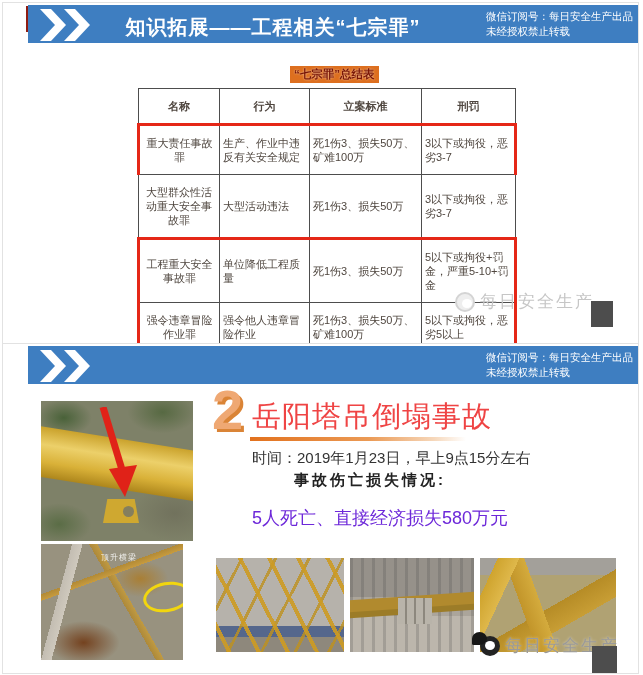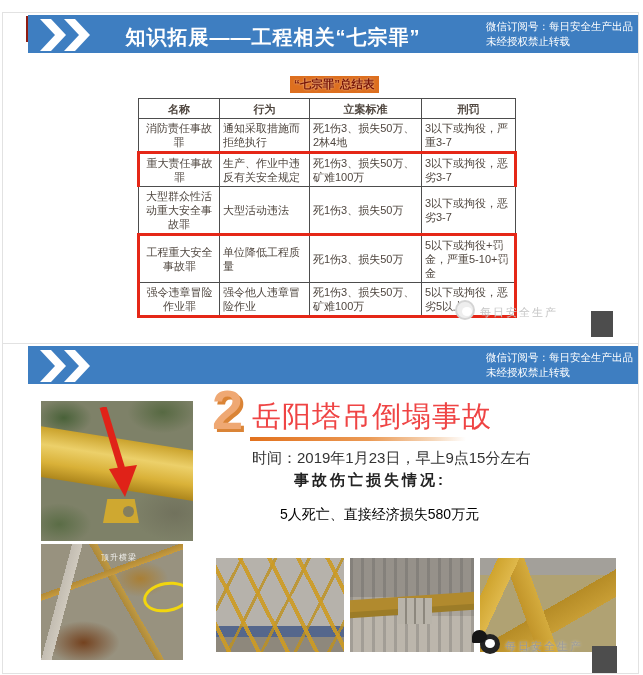--- a/index.html
+++ b/index.html
@@ -1,59 +1,59 @@
 <!DOCTYPE html>
 <html><head>
 <meta charset="utf-8">
 <style>
   * { margin:0; padding:0; box-sizing:border-box; }
   html,body { width:643px; height:675px; background:#fff; font-family:"Liberation Sans","DejaVu Sans",sans-serif; position:relative; overflow:hidden; }
 
   .card { position:absolute; left:2px; width:637px; background:#fff; border:1px solid #e2e2e2; }
-  #slide1 { top:12px; height:334px; }
+  #slide1 { top:2px; height:382px; }
   #slide2 { top:343px; height:331px; }
 
   .bluebar { position:absolute; left:25px; right:0; top:2px; height:38px; background:#3e7ec1; }
   .redstrip { position:absolute; left:23px; top:3px; width:3px; height:26px; background:#8f1d12; }
   .chev { position:absolute; left:12px; top:4px; }
   .bar-title { position:absolute; left:0; right:120px; top:9px; text-align:center; color:#fff; font-size:20px; font-weight:700; letter-spacing:1px; white-space:nowrap; }
   .wechat { position:absolute; right:5px; top:4px; color:#fff; font-size:10.5px; line-height:15px; text-align:left; }
 
   
   .tbl-title { position:absolute; left:287px; top:63px; background:#dd6f1f; color:#7b1605; font-size:11.5px; font-weight:700; padding:1px 4px; text-shadow:0 0 2px rgba(255,255,255,.7); }
   table.seven { position:absolute; left:134px; top:85px; width:377px; border-collapse:collapse; font-size:11px; color:#4f463f; table-layout:fixed; }
-  table.seven td, table.seven th { border:1px solid #4d4d4d; padding:2px 3px; line-height:14px; vertical-align:middle; }
+  table.seven td, table.seven th { border:1px solid #4d4d4d; padding:10px 3px; line-height:14px; vertical-align:middle; }
   table.seven th { font-weight:700; text-align:center; height:20px; }
   td.c-name { text-align:center; }
   td.c-beh, td.c-std, td.c-pen { text-align:left; }
   col.w1{width:81px;} col.w2{width:90px;} col.w3{width:112px;} col.w4{width:94px;}
   tr.gt td { border-top:3px solid #e52717; }
   tr.gb td { border-bottom:3px solid #e52717; }
   tr.gm td:first-child, tr.gt td:first-child, tr.gb td:first-child { border-left:3px solid #e52717; }
   tr.gm td:last-child, tr.gt td:last-child, tr.gb td:last-child { border-right:3px solid #e52717; }
 
-  .wm { position:absolute; display:flex; align-items:flex-end; gap:5px; font-size:11px; letter-spacing:2px; }
+  .wm { position:absolute; display:flex; align-items:center; gap:5px; font-size:17px; letter-spacing:2px; }
   .wm1 { left:452px; top:287px; color:#c6c6c6; }
   .wm2 { left:477px; top:290px; color:#9a9a9a; text-shadow:0 0 3px rgba(255,255,255,.5); }
   .wm-icon { width:20px; height:20px; border-radius:50%; position:relative; flex:0 0 auto; }
   .wm1 .wm-icon { border:2px solid #d4d4d4; background:#eee; }
   .wm2 .wm-icon { background:#232323; }
   .wm-icon::after { content:""; position:absolute; left:5px; top:5px; width:10px; height:9px; border-radius:50%; background:#fff; }
   .wm2 .wm-bubble { position:absolute; left:-8px; top:-4px; width:15px; height:13px; background:#161616; border-radius:50% 50% 50% 10%; }
   .darksq { position:absolute; background:#4d4d4d; }
   #sq1 { left:588px; top:298px; width:22px; height:26px; }
   #sq2 { left:589px; top:302px; width:25px; height:27px; }
 
   
   .big-num { position:absolute; left:209px; top:38px; font-size:56px; font-weight:700; color:#efa873; text-shadow:3px 3px 0 #da8436; line-height:1; }
   .acc-title { position:absolute; left:249px; top:53px; font-size:29px; font-weight:400; color:#ef4444; letter-spacing:1px; white-space:nowrap; }
   .acc-underline { position:absolute; left:247px; top:93px; width:216px; height:4px; background:linear-gradient(to right,#e2711d 0%,#eb9a55 55%,#f6d7ba 85%,rgba(246,215,186,0)); }
   .acc-time { position:absolute; left:249px; top:105px; font-size:15px; color:#333; white-space:nowrap; }
   .acc-cas-label { position:absolute; left:249px; top:127px; font-size:15px; font-weight:700; color:#222; letter-spacing:3px;margin-left:42px; }
-  .acc-cas-detail { position:absolute; left:249px; top:162px; font-size:14px; color:#000000;margin-left:28px; }
+  .acc-cas-detail { position:absolute; left:249px; top:162px; font-size:18px; color:#6d28d9; }
 
   .photo { position:absolute; overflow:hidden; }
   #ph-main { left:38px; top:57px; width:152px; height:140px;
     background:
       radial-gradient(40px 26px at 15% 12%, rgba(60,90,45,.8), transparent 70%),
       radial-gradient(50px 30px at 80% 8%, rgba(70,95,50,.7), transparent 70%),
       radial-gradient(46px 30px at 12% 88%, rgba(75,100,55,.7), transparent 70%),
       radial-gradient(60px 40px at 88% 80%, rgba(110,110,90,.8), transparent 70%),
       #7e8168; }
   .beam { position:absolute; left:-12px; top:38px; width:180px; height:50px; transform:rotate(9deg);
@@ -121,26 +121,20 @@
         <col class="w3">
         <col class="w4">
       </colgroup>
     <tbody>
         <tr>
       <th>名称</th>
       <th>行为</th>
       <th>立案标准</th>
       <th>刑罚</th>
     </tr>
-    <tr>
-      <td class="c-name">消防责任事故罪</td>
-      <td class="c-beh">通知采取措施而拒绝执行</td>
-      <td class="c-std">死1伤3、损失50万、2林4地</td>
-      <td class="c-pen">3以下或拘役，严重3-7</td>
-    </tr>
     <tr class="gt">
       <td class="c-name">重大责任事故罪</td>
       <td class="c-beh">生产、作业中违反有关安全规定</td>
       <td class="c-std">死1伤3、损失50万、矿难100万</td>
       <td class="c-pen">3以下或拘役，恶劣3-7</td>
     </tr>
     <tr>
       <td class="c-name">大型群众性活动重大安全事故罪</td>
       <td class="c-beh">大型活动违法</td>
       <td class="c-std">死1伤3、损失50万</td>

